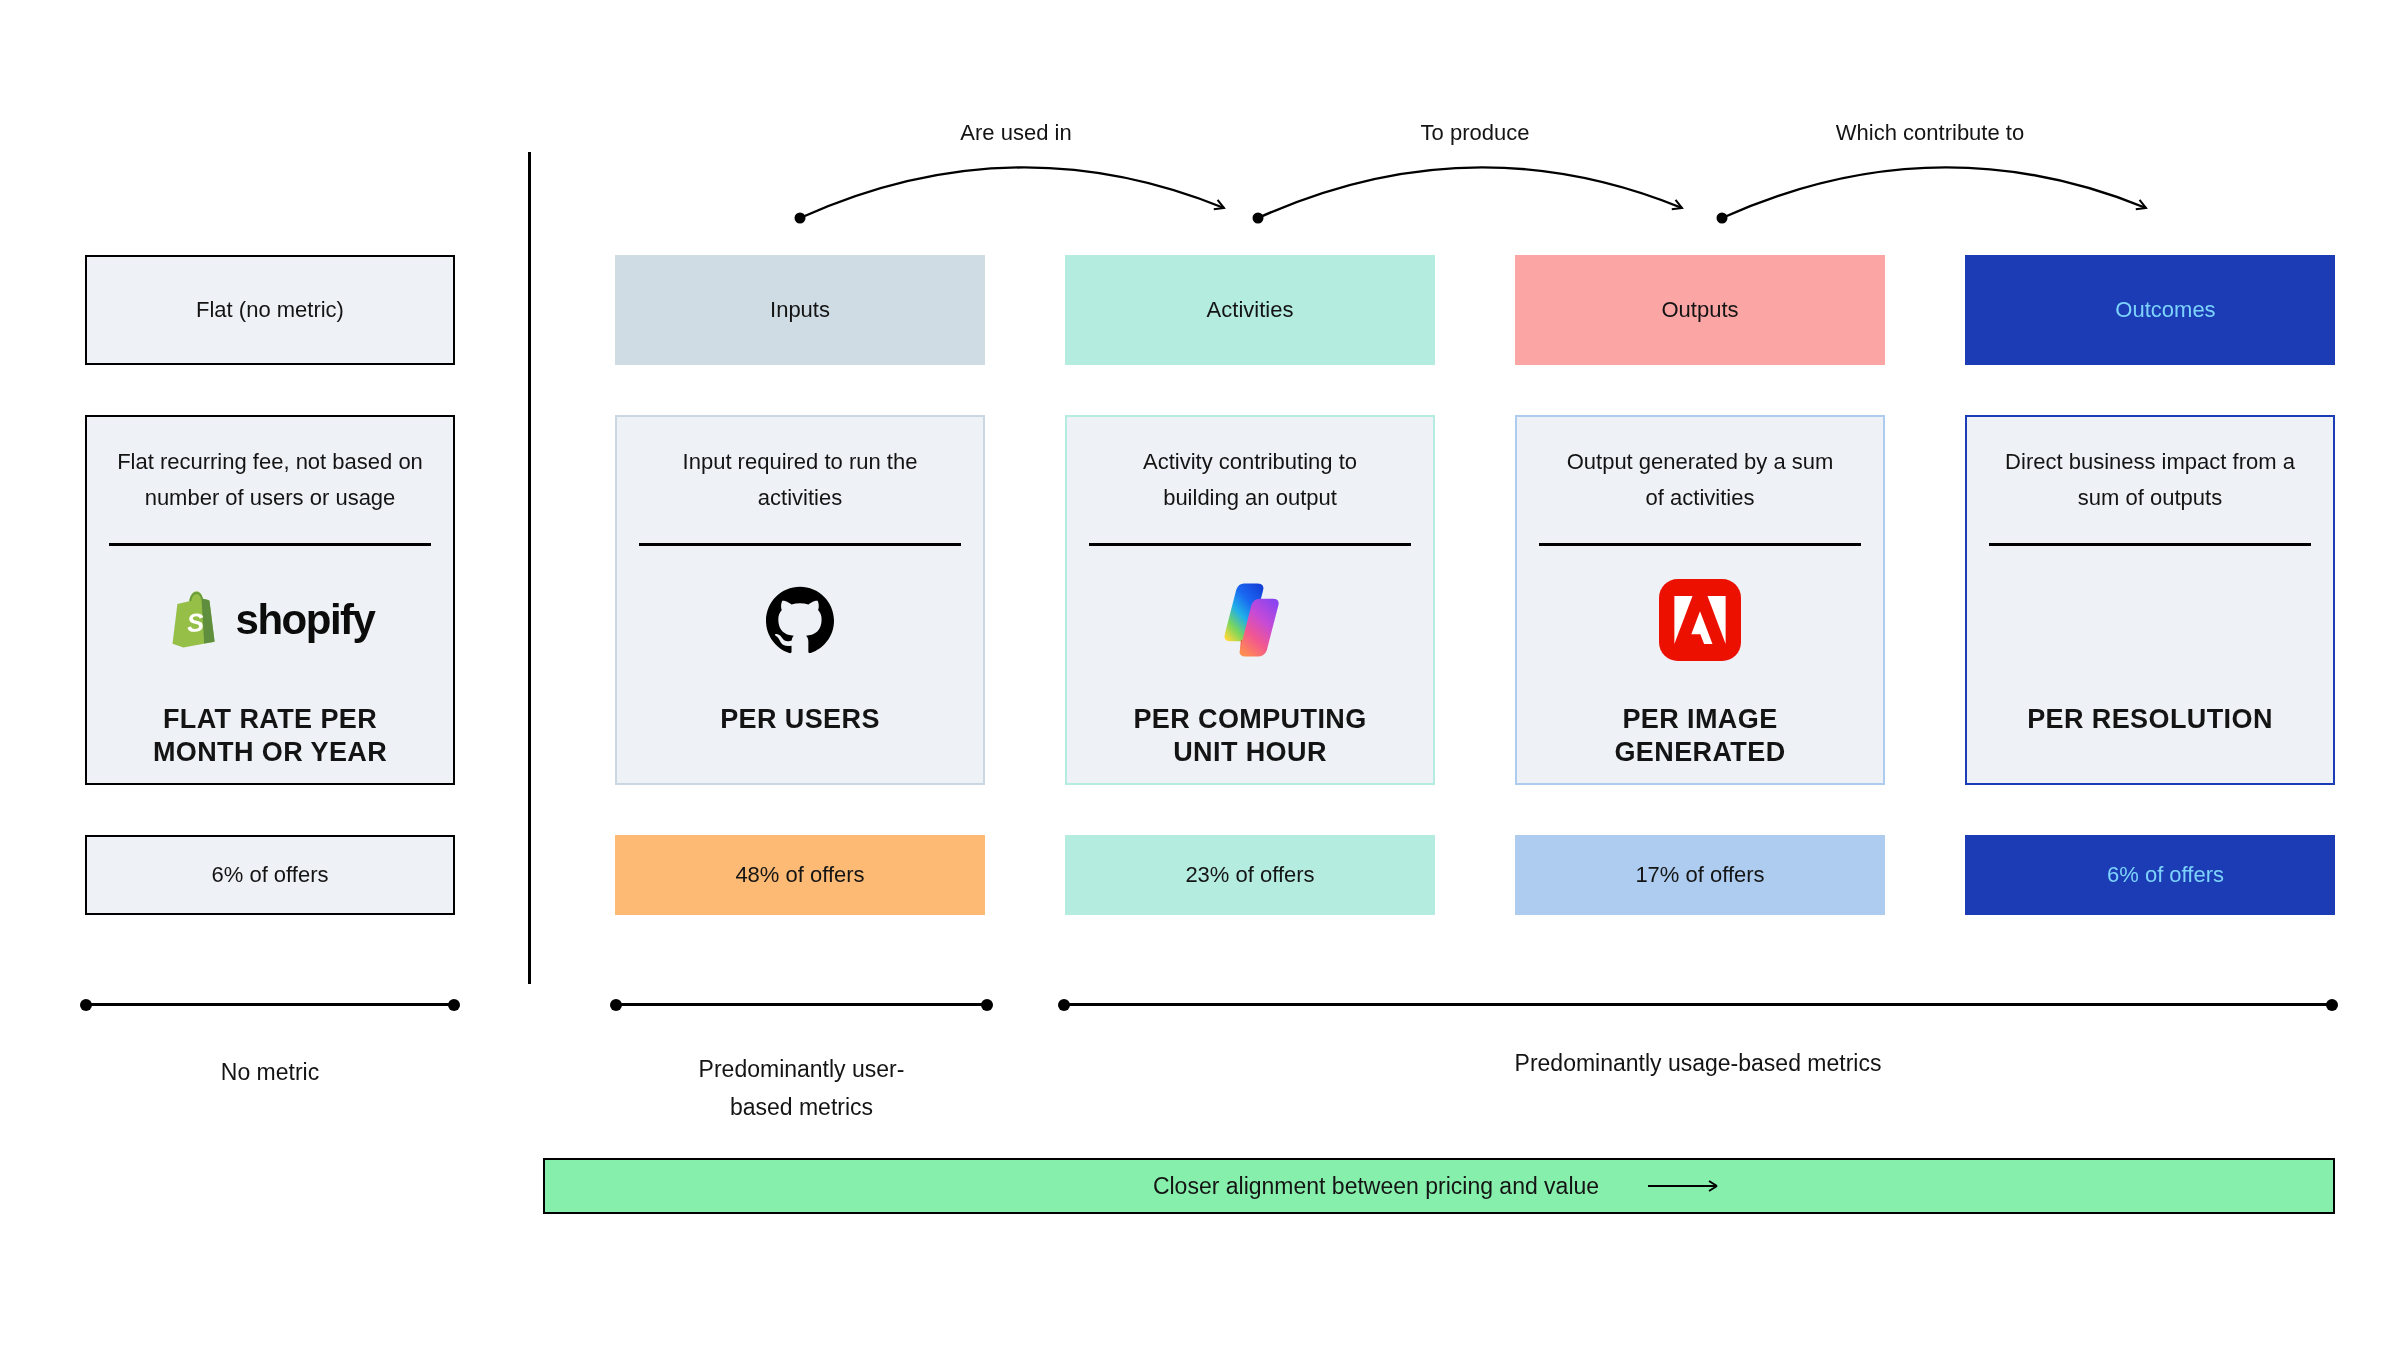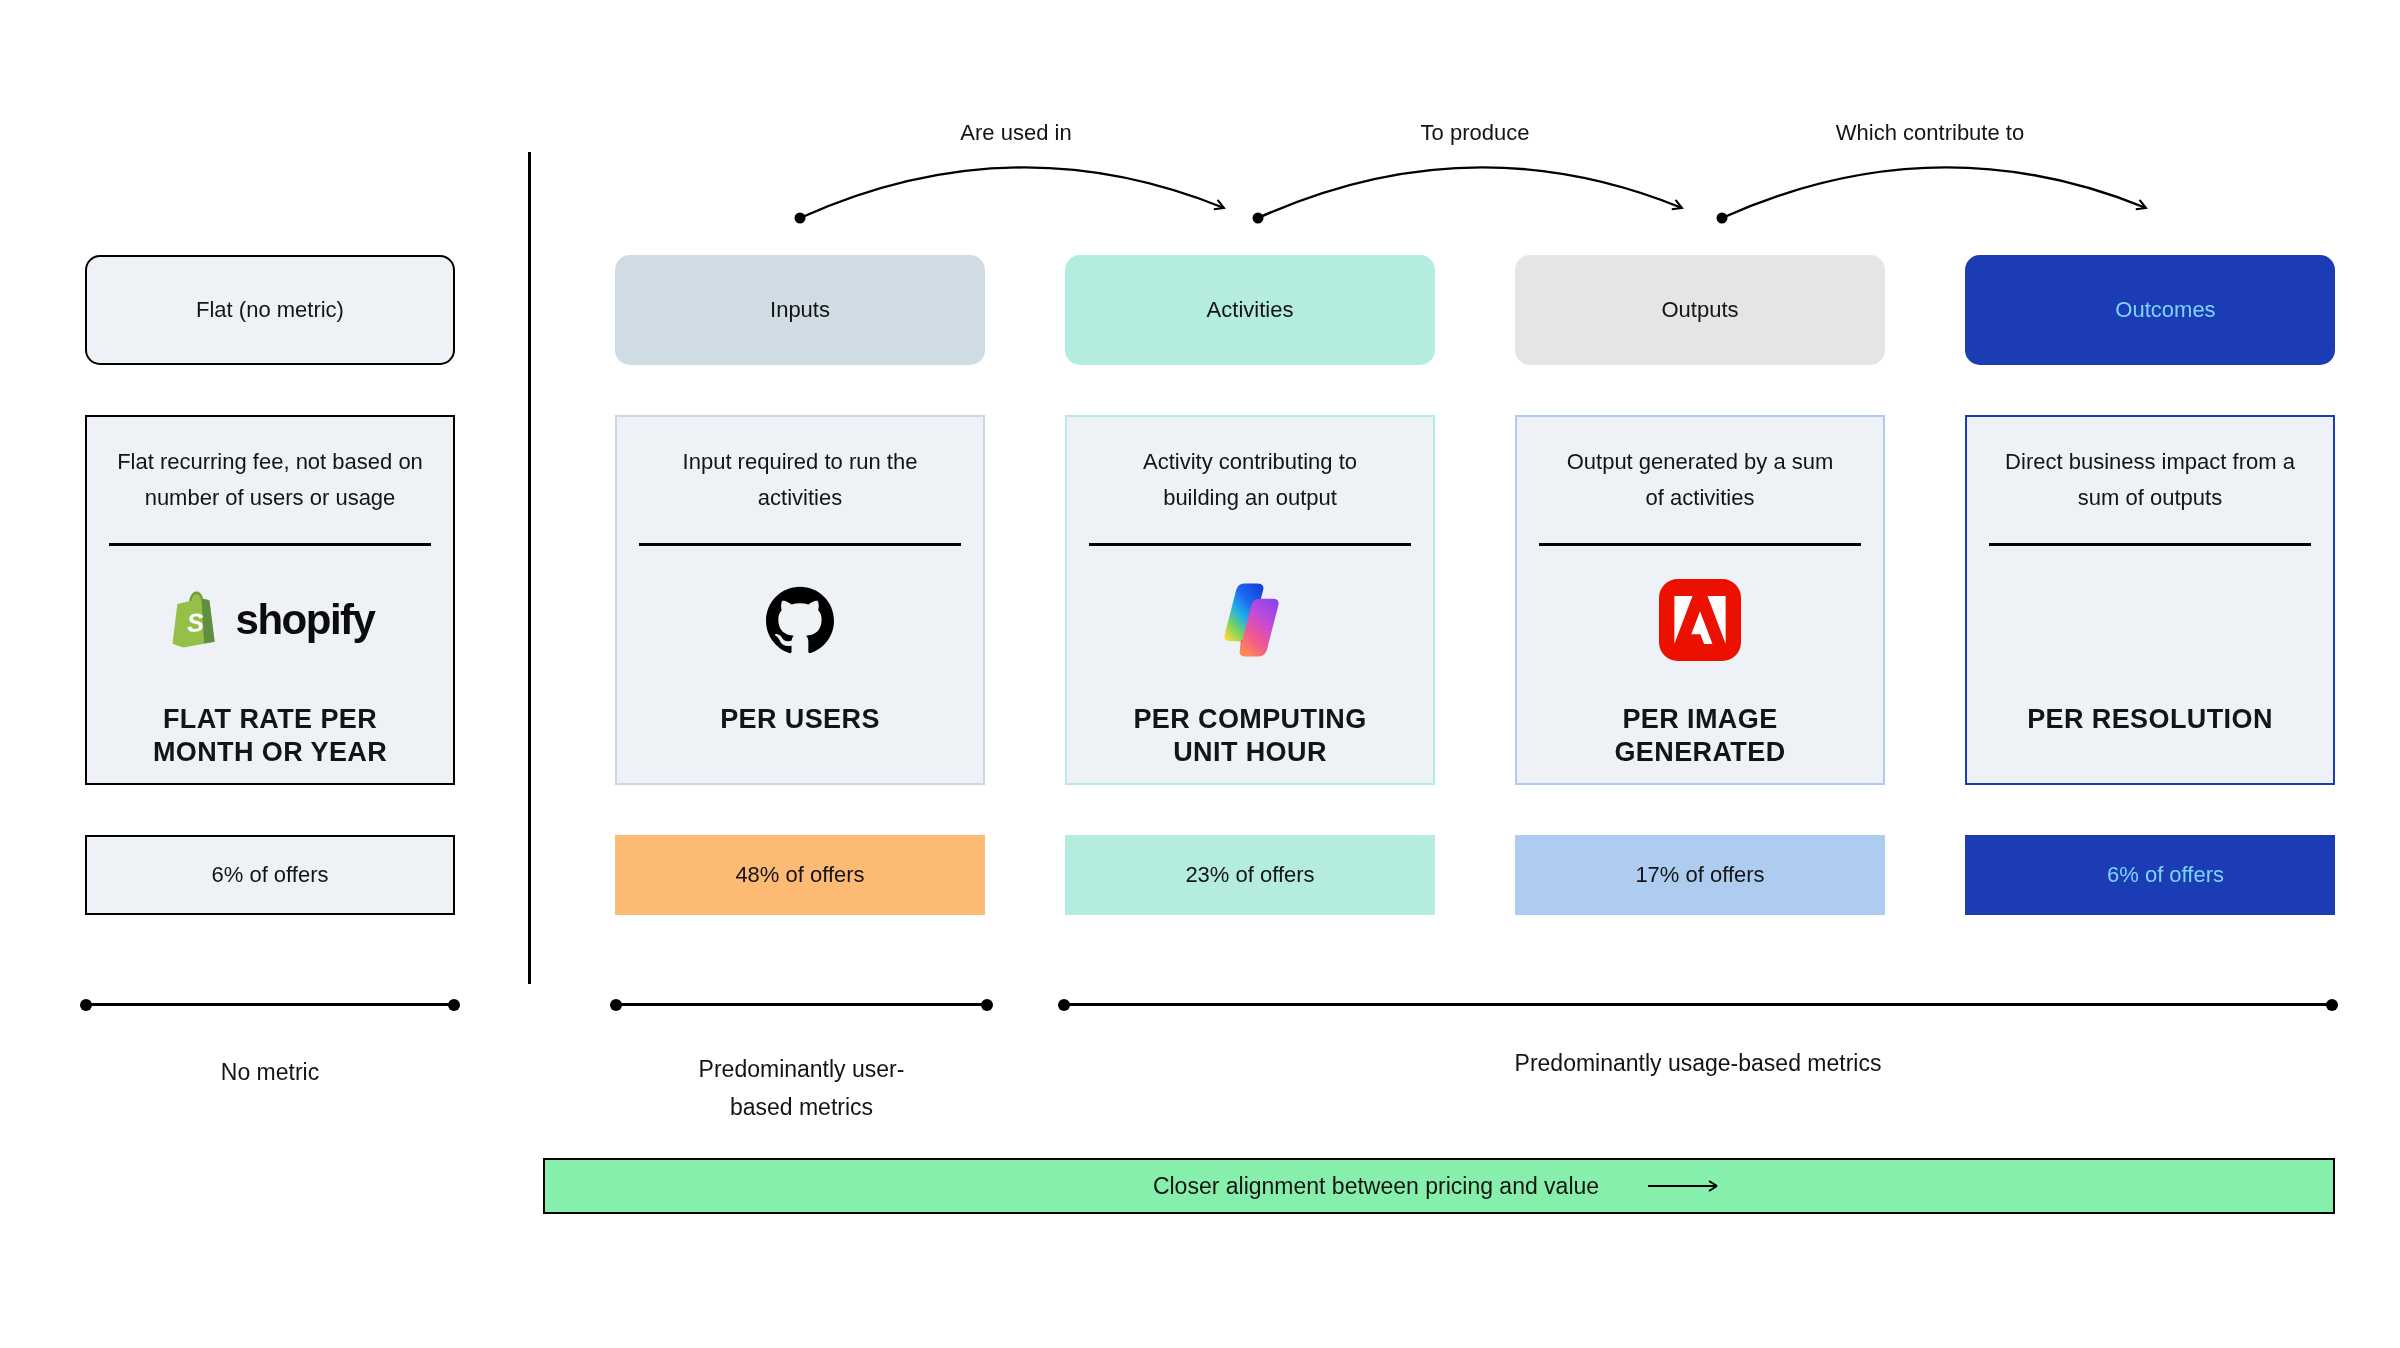--- a/index.html
+++ b/index.html
@@ -5,21 +5,21 @@
   html,body{margin:0;padding:0;background:#fff;}
   .canvas{
     position:relative;width:2400px;height:1348px;background:#ffffff;
     font-family:"Liberation Sans", sans-serif;color:#141414;overflow:hidden;
   }
   
   .arrow-label{position:absolute;top:120px;transform:translateX(-50%);font-size:22px;white-space:nowrap;}
   
   .vdivider{position:absolute;left:528px;top:152px;width:3px;height:832px;background:#000;}
   
-  .hdr{position:absolute;top:255px;width:370px;height:110px;display:flex;align-items:center;justify-content:center;font-size:22px;box-sizing:border-box;border-radius:15px;}
+  .hdr{position:absolute;top:255px;width:370px;height:110px;display:flex;align-items:center;justify-content:center;font-size:22px;box-sizing:border-box;}
   .hdr-flat{background:#eef1f5;border:2px solid #000;}
   
   .card{position:absolute;top:415px;width:370px;height:370px;background:#eef1f5;box-sizing:border-box;}
   .card .desc{position:absolute;top:0;left:0;right:0;height:126px;display:flex;align-items:center;justify-content:center;text-align:center;font-size:22px;line-height:36px;}
   .card .desc span{display:inline-block;}
   .card .hrule{position:absolute;top:126px;left:22px;right:22px;height:2.5px;background:#000;}
   .card .logoarea{position:absolute;top:128px;left:0;right:0;height:150px;display:flex;align-items:center;justify-content:center;gap:14px;}
   .card .metric{position:absolute;top:276px;left:0;right:0;bottom:0;display:flex;justify-content:center;align-items:flex-start;padding-top:10px;text-align:center;font-size:27px;font-weight:700;letter-spacing:.4px;line-height:33px;}
   .card .metric span{display:inline-block;max-width:272px;}
   .border-black{border:2.5px solid #000;}
@@ -76,21 +76,21 @@
 
   <div class="hdr hdr-flat" style="left:85px;">
     <span>Flat (no metric)</span>
   </div>
   <div class="hdr" style="left:615px;background:#cfdce4;">
     <span>Inputs</span>
   </div>
   <div class="hdr" style="left:1065px;background:#b4ece0;">
     <span>Activities</span>
   </div>
-  <div class="hdr" style="left:1515px;background:#e5e5e5;">
+  <div class="hdr" style="left:1515px;background:#fca5a5;">
     <span>Outputs</span>
   </div>
   <div class="hdr txt-white" style="left:1965px;background:#1b3cb4;">
     <span>Outcomes</span>
   </div>
 
   <div class="card border-black" style="left:85px;">
     <div class="desc">
       <span style="max-width:310px;">Flat recurring fee, not based on number of users or usage</span>
     </div>

